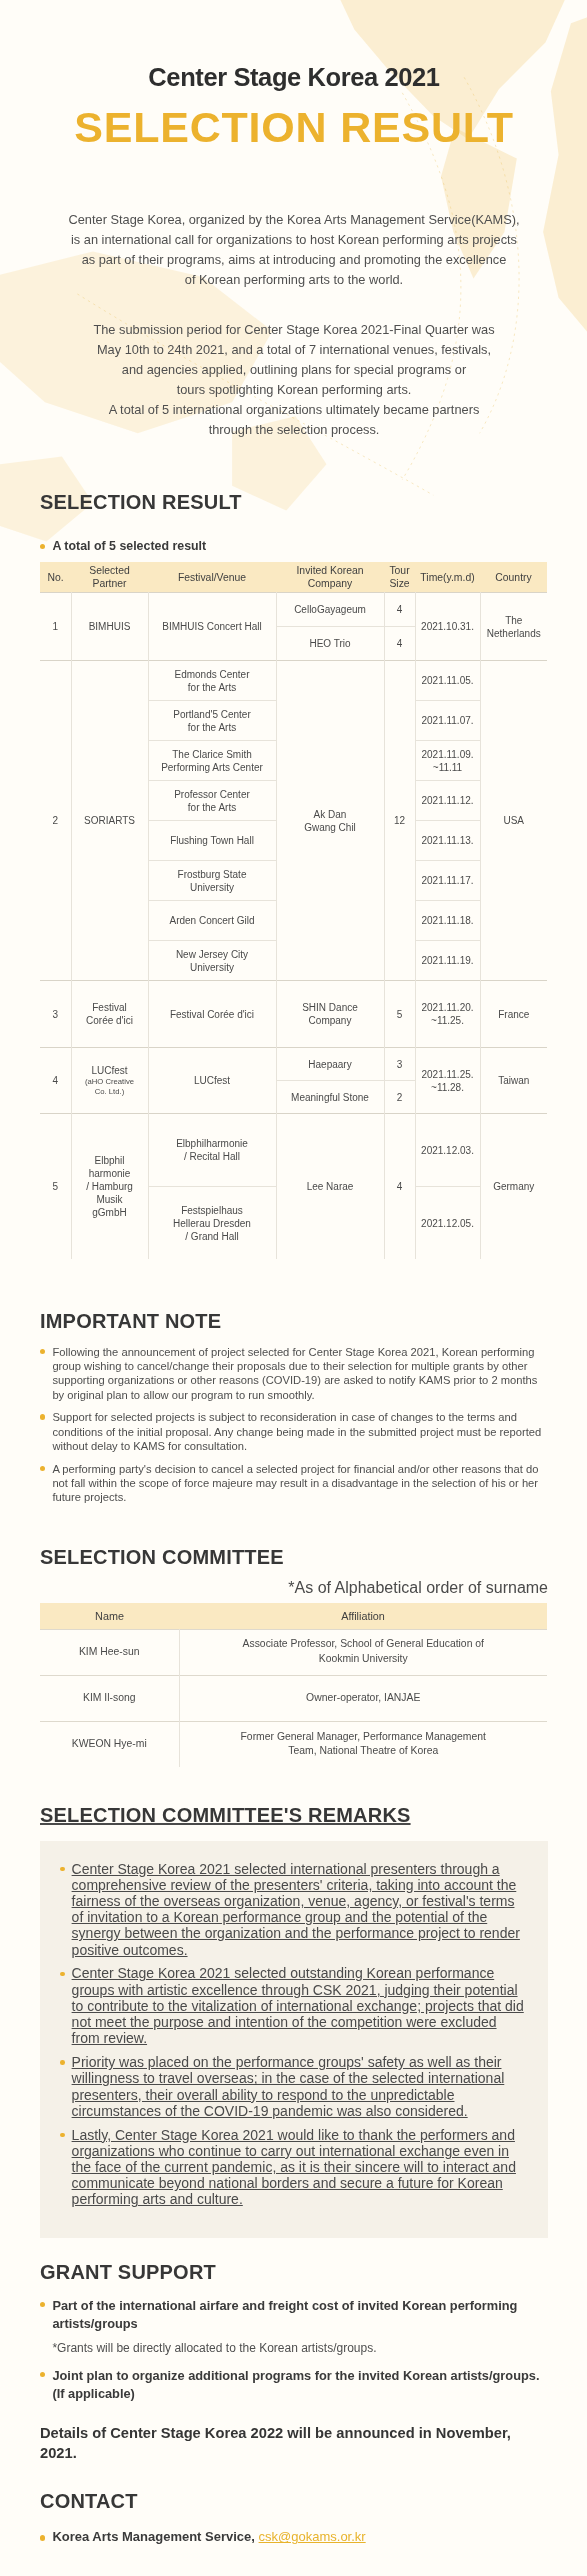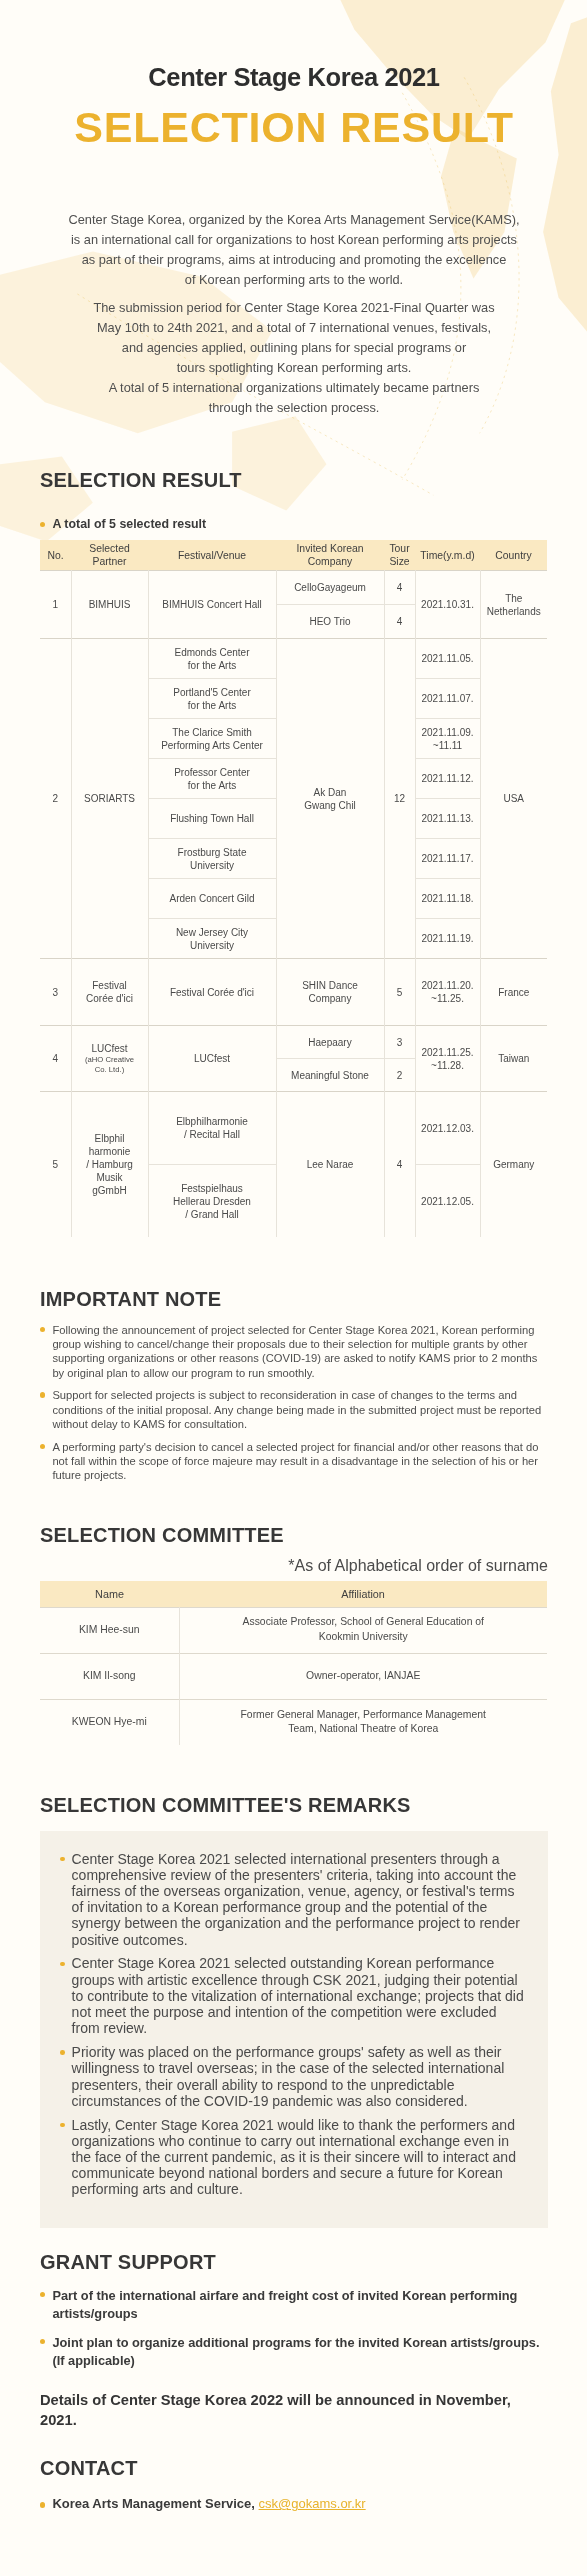--- a/index.html
+++ b/index.html
@@ -13,21 +13,21 @@
   .pre { white-space:pre-line; }
 
   
   .hero { padding-top:60px; text-align:center; }
   .hero-title { font-size:25.5px; line-height:35px; font-weight:bold; color:#2e2e2e; letter-spacing:-0.4px; }
   .hero-main { margin-top:7.7px; font-size:43px; line-height:48px; font-weight:bold; color:#ecb22e; letter-spacing:0.8px; }
 
   
   .intro { text-align:center; color:#4f4f4f; font-size:12.8px; line-height:20px; }
   .intro-p1 { margin-top:59px; }
-  .intro-p2 { margin-top:8px; }
+  .intro-p2 { margin-top:30px; }
 
   .section { margin-left:40px; margin-right:40px; }
   .sec-heading { font-size:20px; line-height:25px; font-weight:bold; color:#373737; letter-spacing:0.2px; }
 
   
   .bullet { display:flex; gap:7px; }
   .dot { width:5.4px; height:5.4px; border-radius:50%; background:#ecb22e; flex:none; margin-top:4.6px; }
   .b-strong { font-weight:bold; color:#3a3a3a; }
 
   .lead-line { margin-top:24px; font-size:12.4px; line-height:15.5px; }
@@ -79,21 +79,21 @@
   .details-line { margin-top:20px; font-size:14.7px; line-height:20px; font-weight:bold; color:#353535; }
 
   
   .contact-line { margin-top:14px; font-size:13px; line-height:18.6px; }
   .contact-line .dot { margin-top:7px; }
   .email-link { color:#e8b32c; text-decoration:underline; font-weight:normal; }
 
   .mt-sec1 { margin-top:50px; }
   .mt-note { margin-top:50px; }
   .mt-comm { margin-top:40px; }
-  .mt-remarks { margin-top:48px; }
+  .mt-remarks { margin-top:36px;text-decoration:underline; }
   .mt-grant { margin-top:21.7px; }
   .mt-contact { margin-top:26px; }
 </style>
 </head>
 <body>
 
 <svg class="map-deco" width="588" height="851" viewBox="0 0 760 1100">
   <g fill="#f3ce79" fill-opacity="0.30">
     <path d="M440,0 L730,0 L705,55 L645,115 L605,180 L560,150 L500,88 L458,38 Z"></path>
     <path d="M588,165 L668,205 L652,300 L612,360 L586,300 L570,228 Z"></path>
@@ -357,20 +357,21 @@
   </div>
 
   <div class="section mt-grant">
     <h2 class="sec-heading">GRANT SUPPORT</h2>
     <div class="grant-bullets">
       <div class="bullet">
         <span class="dot"></span>
         <span class="b-strong pre">Part of the international airfare and freight cost of invited Korean performing
 artists/groups</span>
       </div>
+      <div class="grant-note">*Grants will be directly allocated to the Korean artists/groups.</div>
       <div class="bullet grant-b2">
         <span class="dot"></span>
         <span class="b-strong pre">Joint plan to organize additional programs for the invited Korean artists/groups.
 (If applicable)</span>
       </div>
     </div>
     <div class="details-line">Details of Center Stage Korea 2022 will be announced in November, 2021.</div>
   </div>
 
   <div class="section mt-contact">

